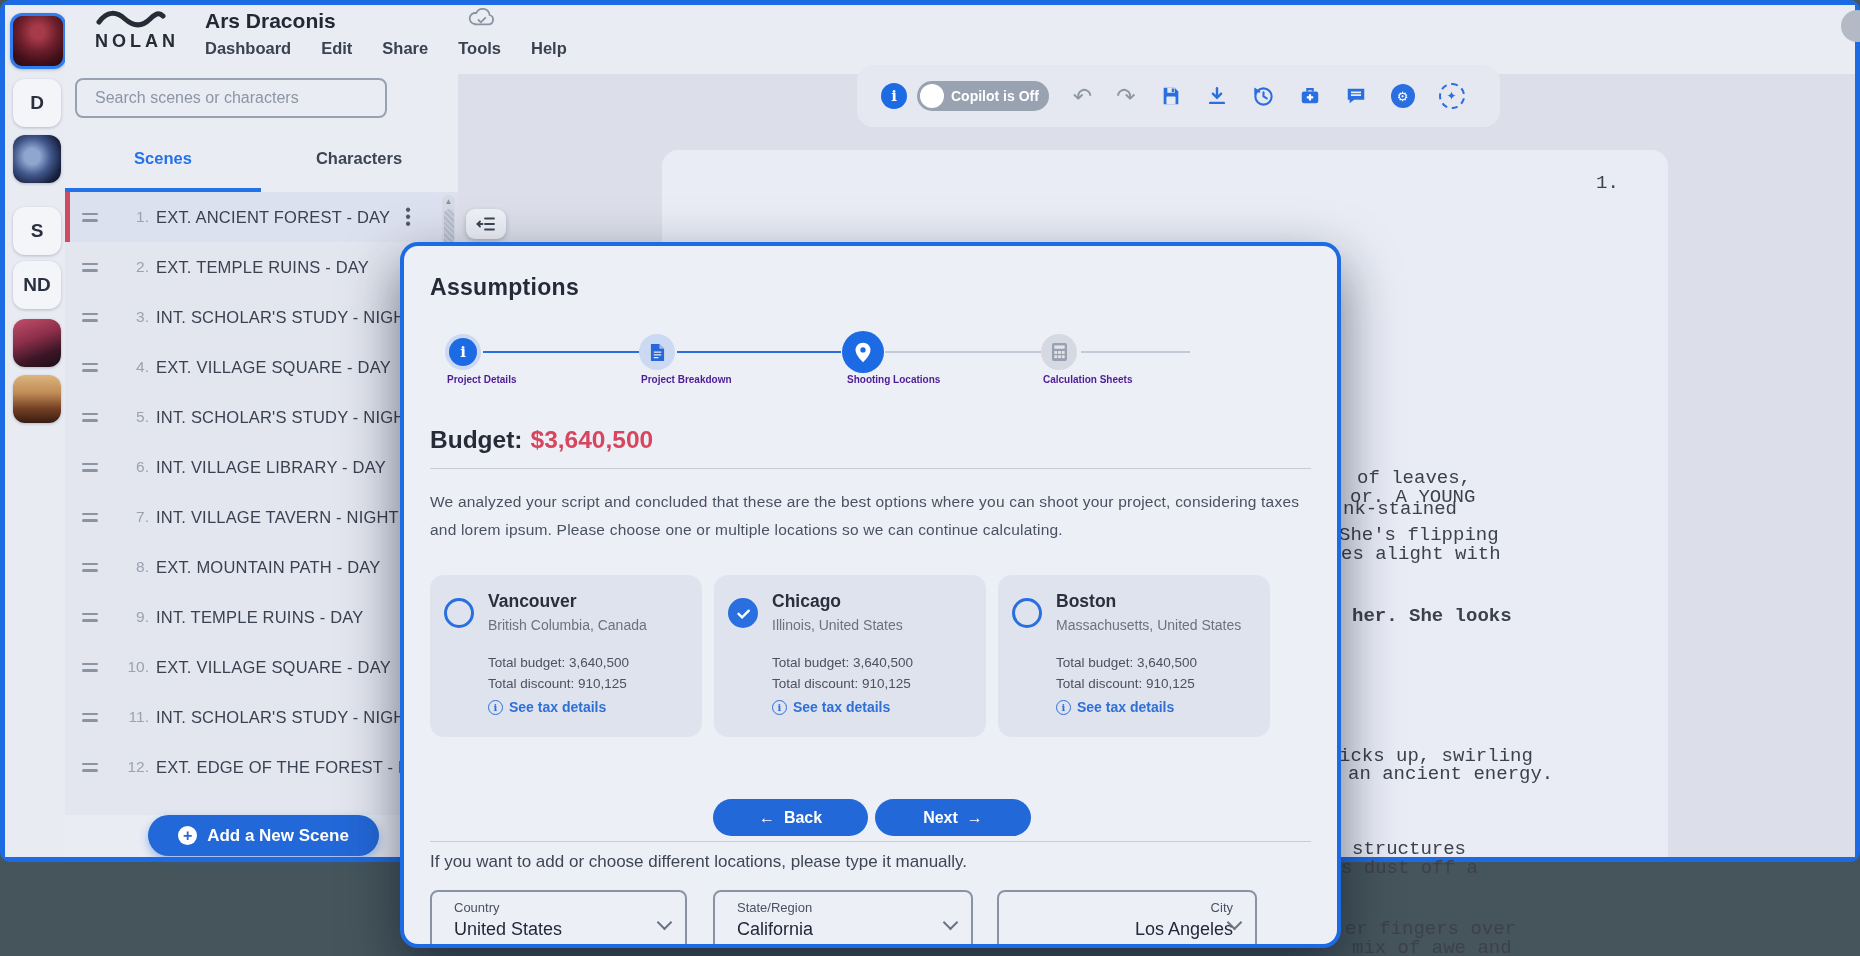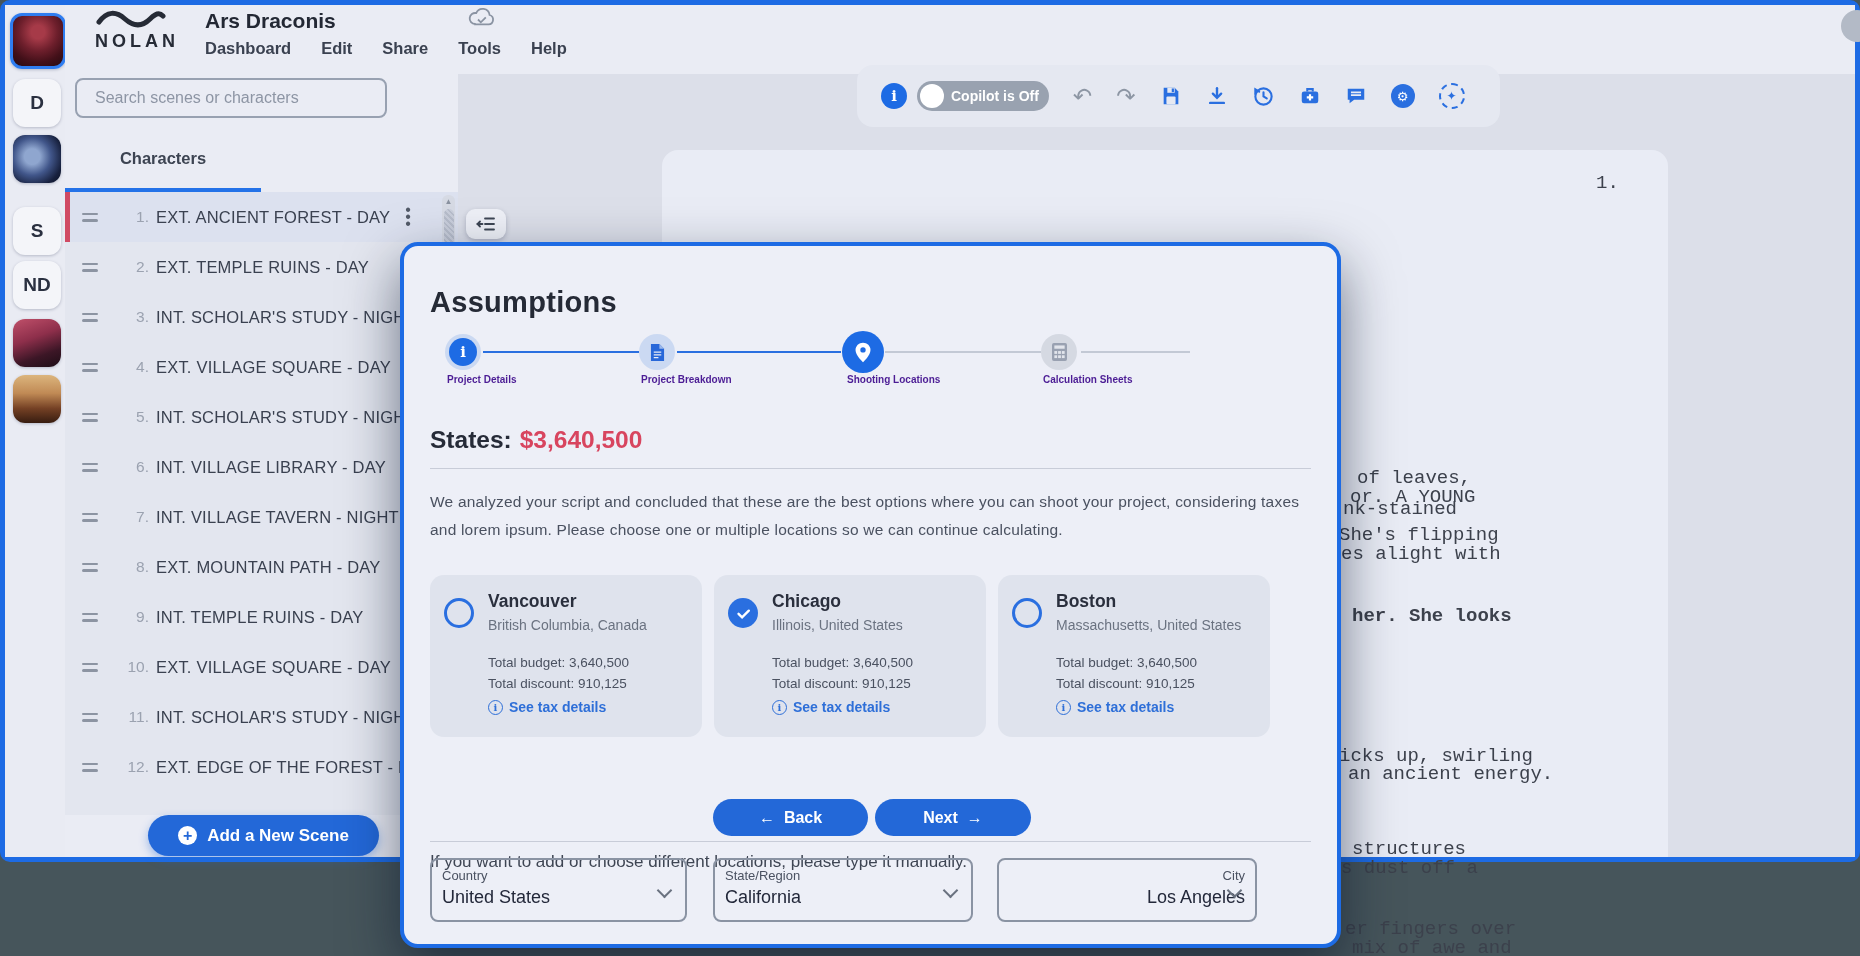--- a/index.html
+++ b/index.html
@@ -71,21 +71,21 @@
     display:flex;align-items:center;justify-content:center;box-shadow:0 2px 5px rgba(30,40,70,.25);z-index:5;}
   
   #page{position:absolute;left:662px;top:150px;width:1006px;height:707px;background:#e9ecf5;border-radius:16px 16px 0 0;z-index:1;}
   #page-number{position:absolute;left:934px;top:22px;font-family:"Liberation Mono",monospace;font-size:19px;color:#3c414c;}
   .frag{position:absolute;font-family:"Liberation Mono",monospace;font-size:19px;color:#3c414c;white-space:pre;}
   
   #corner-circle{position:absolute;left:1841px;top:10px;width:32px;height:32px;border-radius:50%;background:#b3bac6;z-index:6;}
   
   #modal{position:absolute;left:400px;top:242px;width:941px;height:706px;background:#edeff7;border:4px solid #1d6be4;
     border-radius:18px;box-sizing:border-box;overflow:hidden;z-index:50;box-shadow:0 22px 55px rgba(8,18,40,.55);}
-  #modal-title{position:absolute;left:26px;top:40px;font-size:29px;font-weight:700;color:#252a36;letter-spacing:.3px;}
+  #modal-title{position:absolute;left:26px;top:28px;font-size:23px;font-weight:700;color:#252a36;letter-spacing:.3px;}
   .seg{position:absolute;height:2px;top:105px;}
   .seg.blue{background:#2a6fe0;} .seg.gray{background:#c3c9d5;}
   .halo{position:absolute;width:36px;height:36px;border-radius:50%;background:#cbd9f2;top:88px;display:flex;align-items:center;justify-content:center;}
   .halo.gray{background:#d5d9e2;}
   .halo.active{width:42px;height:42px;top:85px;background:#1d6be4;}
   .step-ico-info{width:28px;height:28px;border-radius:50%;background:#1d6be4;color:#fff;font-weight:800;font-size:15px;
     display:flex;align-items:center;justify-content:center;font-family:"DejaVu Serif",serif;}
   .step-label{position:absolute;top:128px;font-size:10px;font-weight:700;color:#4c1d95;white-space:nowrap;}
   #budget-line{position:absolute;left:26px;top:180px;font-size:24.5px;font-weight:700;color:#262b38;}
   #budget-value{color:#d8455f;margin-left:8px;}
@@ -99,21 +99,21 @@
   .loc-region{position:absolute;left:58px;top:42px;font-size:14px;color:#6a7280;white-space:nowrap;}
   .loc-budget{position:absolute;left:58px;top:80px;font-size:13.5px;color:#4a5160;}
   .loc-discount{position:absolute;left:58px;top:101px;font-size:13.5px;color:#4a5160;}
   .tax-link{position:absolute;left:58px;top:124px;font-size:14px;font-weight:700;color:#2e6fd8;display:flex;align-items:center;gap:6px;}
   .ci{width:15px;height:15px;border:1.6px solid #2e6fd8;border-radius:50%;font-size:10px;font-weight:700;
     display:inline-flex;align-items:center;justify-content:center;box-sizing:border-box;font-family:"DejaVu Serif",serif;}
   .mbtn{position:absolute;top:553px;height:37px;background:#2368d8;border:none;border-radius:19px;color:#fff;
     font-size:16px;font-weight:700;font-family:"Liberation Sans",sans-serif;display:flex;align-items:center;justify-content:center;gap:9px;}
   #btn-back{left:309px;width:155px;} #btn-next{left:471px;width:156px;}
   #manual-hint{position:absolute;left:26px;top:606px;font-size:17px;color:#3e4553;}
-  .dd{position:absolute;top:612px;height:64px;border:2px solid #8a93a3;border-radius:8px;box-sizing:border-box;padding:8px 10px;}
+  .dd{position:absolute;top:644px;height:64px;border:2px solid #8a93a3;border-radius:8px;box-sizing:border-box;padding:8px 22px;}
   .dd-label{font-size:13px;color:#4a5161;}
   .dd-value{font-size:18px;color:#23283a;margin-top:4px;font-weight:500;}
   .dd-chev{position:absolute;right:15px;top:25px;width:9px;height:9px;border-right:2px solid #6a7280;border-bottom:2px solid #6a7280;transform:rotate(45deg);}
 </style>
 </head>
 <body>
 
 <div id="canvas">
   <div id="window"></div>
 
@@ -146,20 +146,21 @@
       <svg width="30" height="22" viewBox="0 0 30 22" fill="none" stroke="#8a93a2" stroke-width="1.8">
         <path d="M8 17a5.5 5.5 0 1 1 1.2-10.9A7 7 0 0 1 22.6 8a4.8 4.8 0 0 1-1 9.4H8z"></path>
         <path d="M11 12.5l2.8 2.8 5-5"></path>
       </svg>
     </span>
   </div>
 
   <div id="sidebar">
     <input id="search" type="text" placeholder="Search scenes or characters" style="">
     <div id="tabs">
+        <div class="tab active">Scenes</div>
         <div class="tab">Characters</div>
       </div>
     <div id="tab-underline"></div>
     <div id="scene-list">
         <div class="scene-row selected">
           <div class="sel-bar"></div>
           <span class="handle">
             <i></i>
             <i></i>
           </span>
@@ -377,21 +378,21 @@
               <rect x="10.5" y="8.5" width="3" height="3"></rect>
               <rect x="2.5" y="13" width="3" height="3"></rect>
               <rect x="6.5" y="13" width="3" height="3"></rect>
               <rect x="10.5" y="13" width="3" height="3"></rect>
             </g>
           </svg>
         </div>
         <div class="step-label" style="left: 639px;">Calculation Sheets</div>
       </div>
     <div id="budget-line">
-      <span>States:</span><span id="budget-value">$3,640,500</span>
+      <span>Budget:</span><span id="budget-value">$3,640,500</span>
     </div>
     <div class="mdivider" style="top:222px;width:881px;"></div>
     <div class="mpara" style="top:275px;">and lorem ipsum. Please choose one or multiple locations so we can continue calculating.</div>
     <div class="mpara" style="top:247px;">We analyzed your script and concluded that these are the best options where you can shoot your project, considering taxes</div>
     <div id="cards">
         <div class="loc-card" style="left: 26px;">
           <div class="radio off"></div>
           <div class="loc-name">Vancouver</div>
           <div class="loc-region">British Columbia, Canada</div>
           <div class="loc-budget">Total budget: 3,640,500</div>

